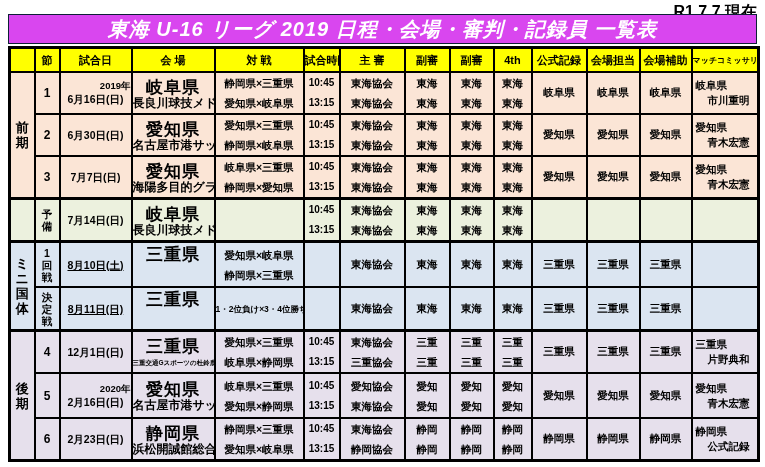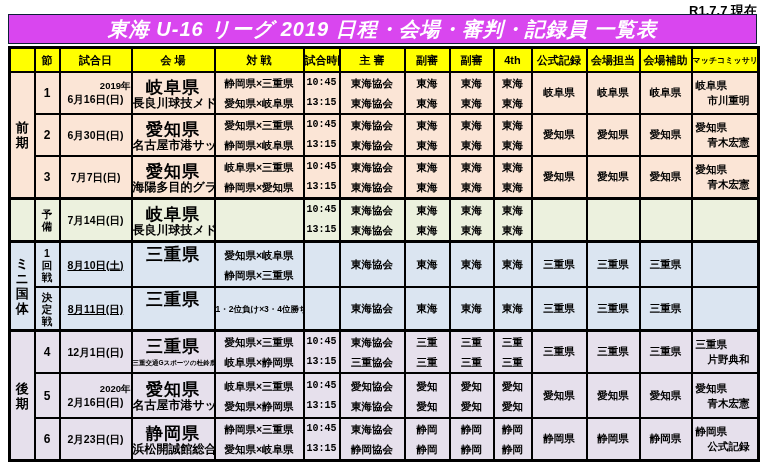--- a/index.html
+++ b/index.html
@@ -1,21 +1,21 @@
 <!DOCTYPE html>
 <html><head>
 <meta charset="utf-8">
 <style>
   html,body{margin:0;padding:0;background:#fff;}
   .page{
     position:relative;width:765px;height:467px;background:#ffffff;
     font-family:"Liberation Sans","DejaVu Sans",sans-serif;
     font-weight:bold;color:#000;overflow:hidden;
   }
-  .stamp{position:absolute;top:2px;right:8px;font-size:13px;letter-spacing:0;}
+  .stamp{position:absolute;top:2px;right:8px;font-size:16px;letter-spacing:0;}
   .titlebar{
     position:absolute;top:14px;left:8px;width:749px;height:30px;
     background:#d946ef;display:flex;align-items:center;justify-content:center;
     border:1px solid #0e1f36;box-sizing:border-box;
   }
   .titlebar .t{color:#ffffff;font-style:italic;font-size:20px;letter-spacing:1px;white-space:nowrap;}
   table.sched{
     position:absolute;top:46px;left:8px;width:749px;
     border-collapse:collapse;table-layout:fixed;border:3px solid #000;
   }
@@ -33,21 +33,21 @@
   td.sec .vtxt{width:15px;margin:0 auto;word-break:break-all;font-size:13px;line-height:15px;}
   td.round{font-size:12px;}
   td.round .wrap{width:12px;margin:0 auto;word-break:break-all;font-size:10.5px;line-height:12px;}
   td.datecell .yr{font-size:9.5px;text-align:right;padding-left:3px;line-height:12px;min-height:0;}
   td.datecell .dt{font-size:10.5px;line-height:14px;}
   .u{text-decoration:underline;}
   td.venue .vp{font-size:17px;line-height:20px;letter-spacing:1px;}
   td.venue .vs{font-size:12px;line-height:11px;white-space:nowrap;}
   td.vtop{vertical-align:top;padding-top:2px;}
   td.two div{line-height:20px;font-size:10.5px;white-space:nowrap;}
-  td.two.time div{font-size:10px;font-family:Liberation Mono, monospace;}
+  td.two.time div{font-size:10px;}
   td.m-sm div{font-size:8.5px;}
   td.one{font-size:10.5px;}
   td.mc{text-align:left;padding-left:3px;}
   td.mc div{line-height:15px;font-size:10.5px;white-space:nowrap;}
   td.mc .mcn{padding-left:12px;}
 </style>
 </head>
 <body>
 
 <div class="page">

